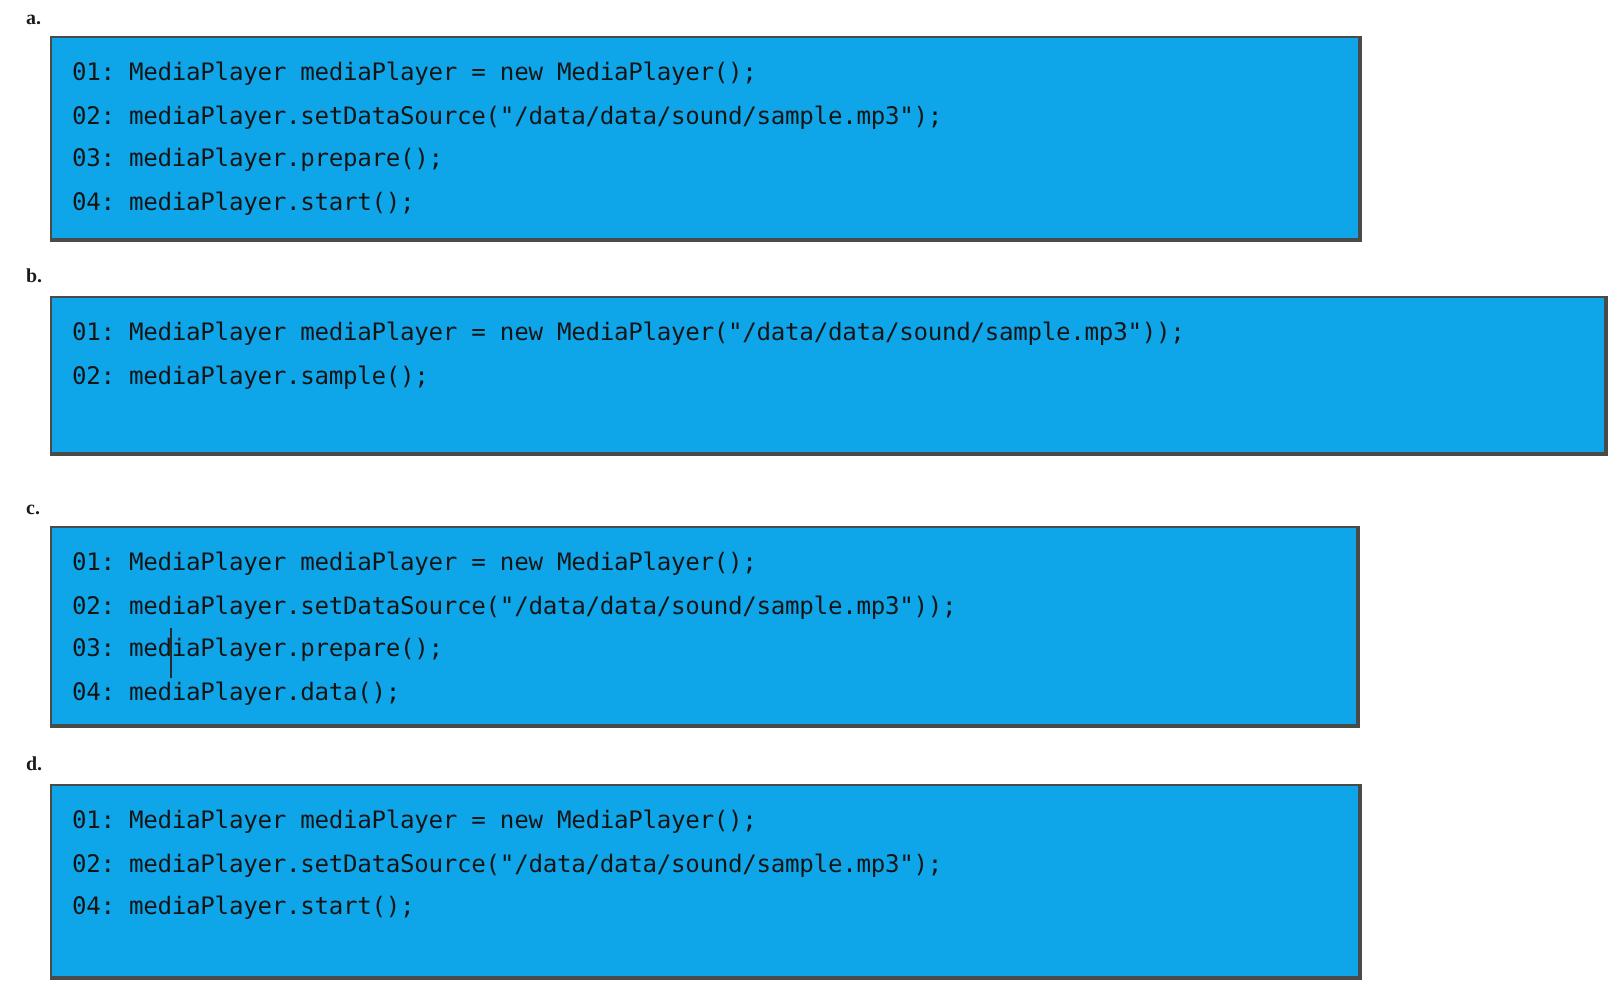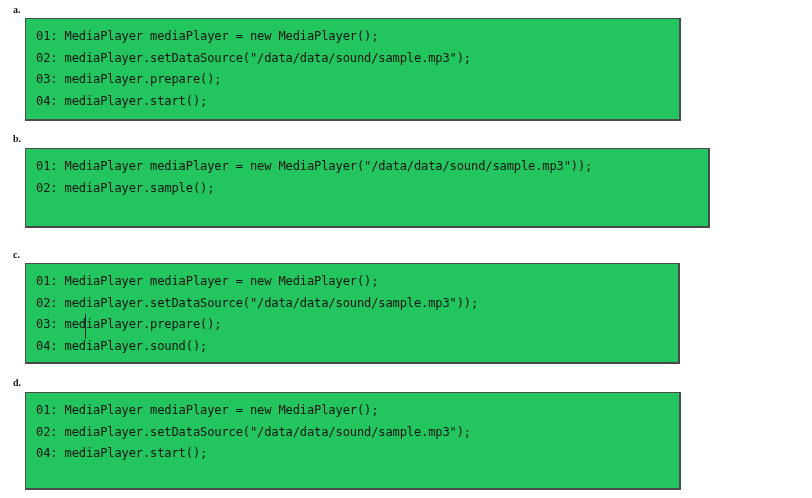--- a/index.html
+++ b/index.html
@@ -30,21 +30,21 @@
     top: 0;
     font-family: "Liberation Serif", serif;
     font-size: 10px;
     font-weight: bold;
     color: #1a1a1a;
     letter-spacing: 0px;
   }
   .code-box {
     position: absolute;
     left: 25px;
-    background: #22c55e;
+    background: #0ea5e9;
     border: 1px solid #4a4a4a;
     border-right-width: 2px;
     border-bottom-width: 2px;
     box-sizing: border-box;
     box-shadow: 0 0 0 0 transparent;
   }
   .code-inner {
     padding: 7px 8px 6px 10px;
   }
   .code-line {
@@ -58,21 +58,21 @@
   }
   .caret {
     position: absolute;
     width: 1px;
     background: #2a2a2a;
   }
   
   #opt-a { top: 4px; }
   #opt-a .code-box { top: 14px; width: 656px; height: 103px; }
   #opt-b { top: 133px; }
-  #opt-b .code-box { top: 15px; width: 685px; height: 80px; }
+  #opt-b .code-box { top: 15px; width: 779px; height: 80px; }
   #opt-c { top: 249px; }
   #opt-c .code-box { top: 14px; width: 655px; height: 101px; }
   #opt-d { top: 377px; }
   #opt-d .code-box { top: 15px; width: 656px; height: 98px; }
 </style>
 </head>
 <body>
 
 <div class="figure">
 
@@ -98,21 +98,21 @@
     </div>
   </div>
 
   <div class="option" id="opt-c">
     <div class="option-label">c.</div>
     <div class="code-box">
       <div class="code-inner">
         <div class="code-line">01: MediaPlayer mediaPlayer = new MediaPlayer();</div>
         <div class="code-line">02: mediaPlayer.setDataSource("/data/data/sound/sample.mp3"));</div>
         <div class="code-line">03: mediaPlayer.prepare();</div>
-        <div class="code-line">04: mediaPlayer.sound();</div>
+        <div class="code-line">04: mediaPlayer.data();</div>
         <div class="caret" style="left:59px; top:50px; height:25px;"></div>
       </div>
     </div>
   </div>
 
   <div class="option" id="opt-d">
     <div class="option-label">d.</div>
     <div class="code-box">
       <div class="code-inner">
         <div class="code-line">01: MediaPlayer mediaPlayer = new MediaPlayer();</div>

